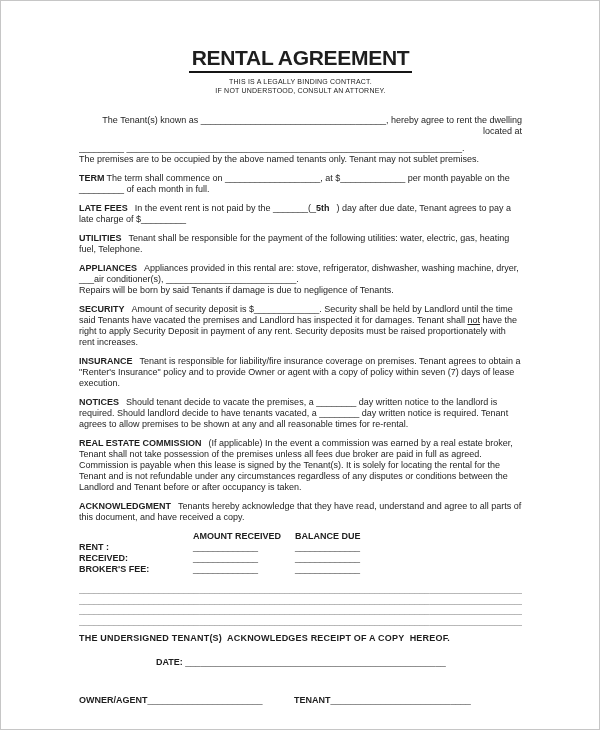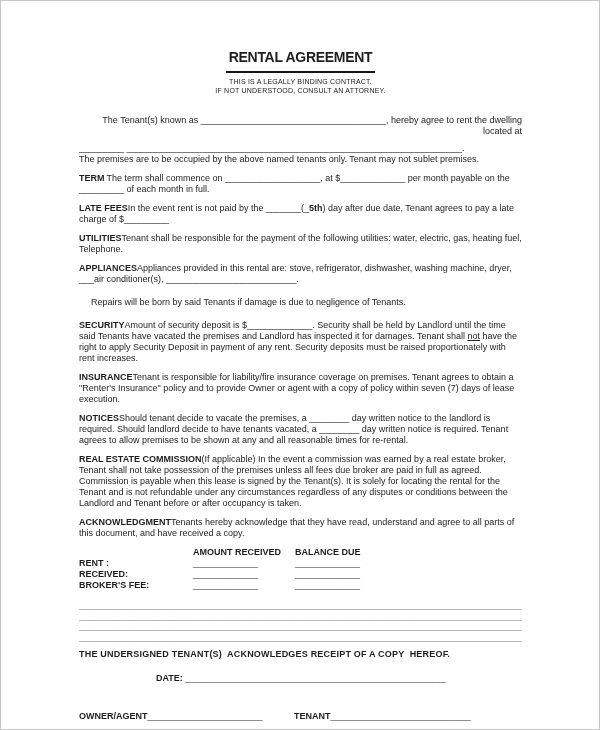--- a/index.html
+++ b/index.html
@@ -6,32 +6,32 @@
   .page {
     width:600px; height:730px; box-sizing:border-box;
     background:#ffffff; border:1px solid #c6c6c6;
     font-family:"Liberation Sans", sans-serif;
     font-size:9px; line-height:11px; color:#1e1e1e;
     overflow:hidden; position:relative;
   }
   .content { padding:0 77px 0 78px; }
   .title { text-align:center; margin-top:44px; }
   .title-text {
-    font-size:14px; line-height:25px; font-weight:bold; letter-spacing:-0.3px;
+    font-size:21px; line-height:25px; font-weight:bold; letter-spacing:-0.3px;
     display:inline-block; border-bottom:2.5px solid #151515; padding:0 3px 1px 3px;
   }
   .subtitle { text-align:center; font-size:7px; line-height:9px; margin-top:4px; letter-spacing:0.2px; color:#222; }
   .intro { margin-top:20px;text-align:right; }
   .blank-line { margin-top:6px; white-space:nowrap; overflow:hidden; }
   .sec { margin:8px 0 0 0; }
   .h { font-weight:bold; }
-  .sec .h { padding-right:0; }
+  .sec .h { padding-right:7px; }
   .sec .tight { padding-right:2px; }
   .u { text-decoration:underline; }
-  .repairs { margin:12px; }
+  .repairs { margin:0; }
   .ptable { margin-top:8px; }
   .trow { display:flex; }
   .tc1 { width:102px; flex:0 0 102px; }
   .tc2 { width:102px; flex:0 0 102px;margin-left:12px; }
   .tc3 { flex:1 1 auto; }
   .blank { color:#4a4a4a; }
   .notes { margin-top:9px; }
   .nline { height:10.5px; line-height:10.5px; white-space:nowrap; overflow:hidden; color:#8d8d8d; }
   .undersigned { margin-top:7px; text-align:left; font-weight:bold; white-space:pre-wrap; letter-spacing:0.2px; }
   .dateline { margin-top:13px; padding-left:77px; }

